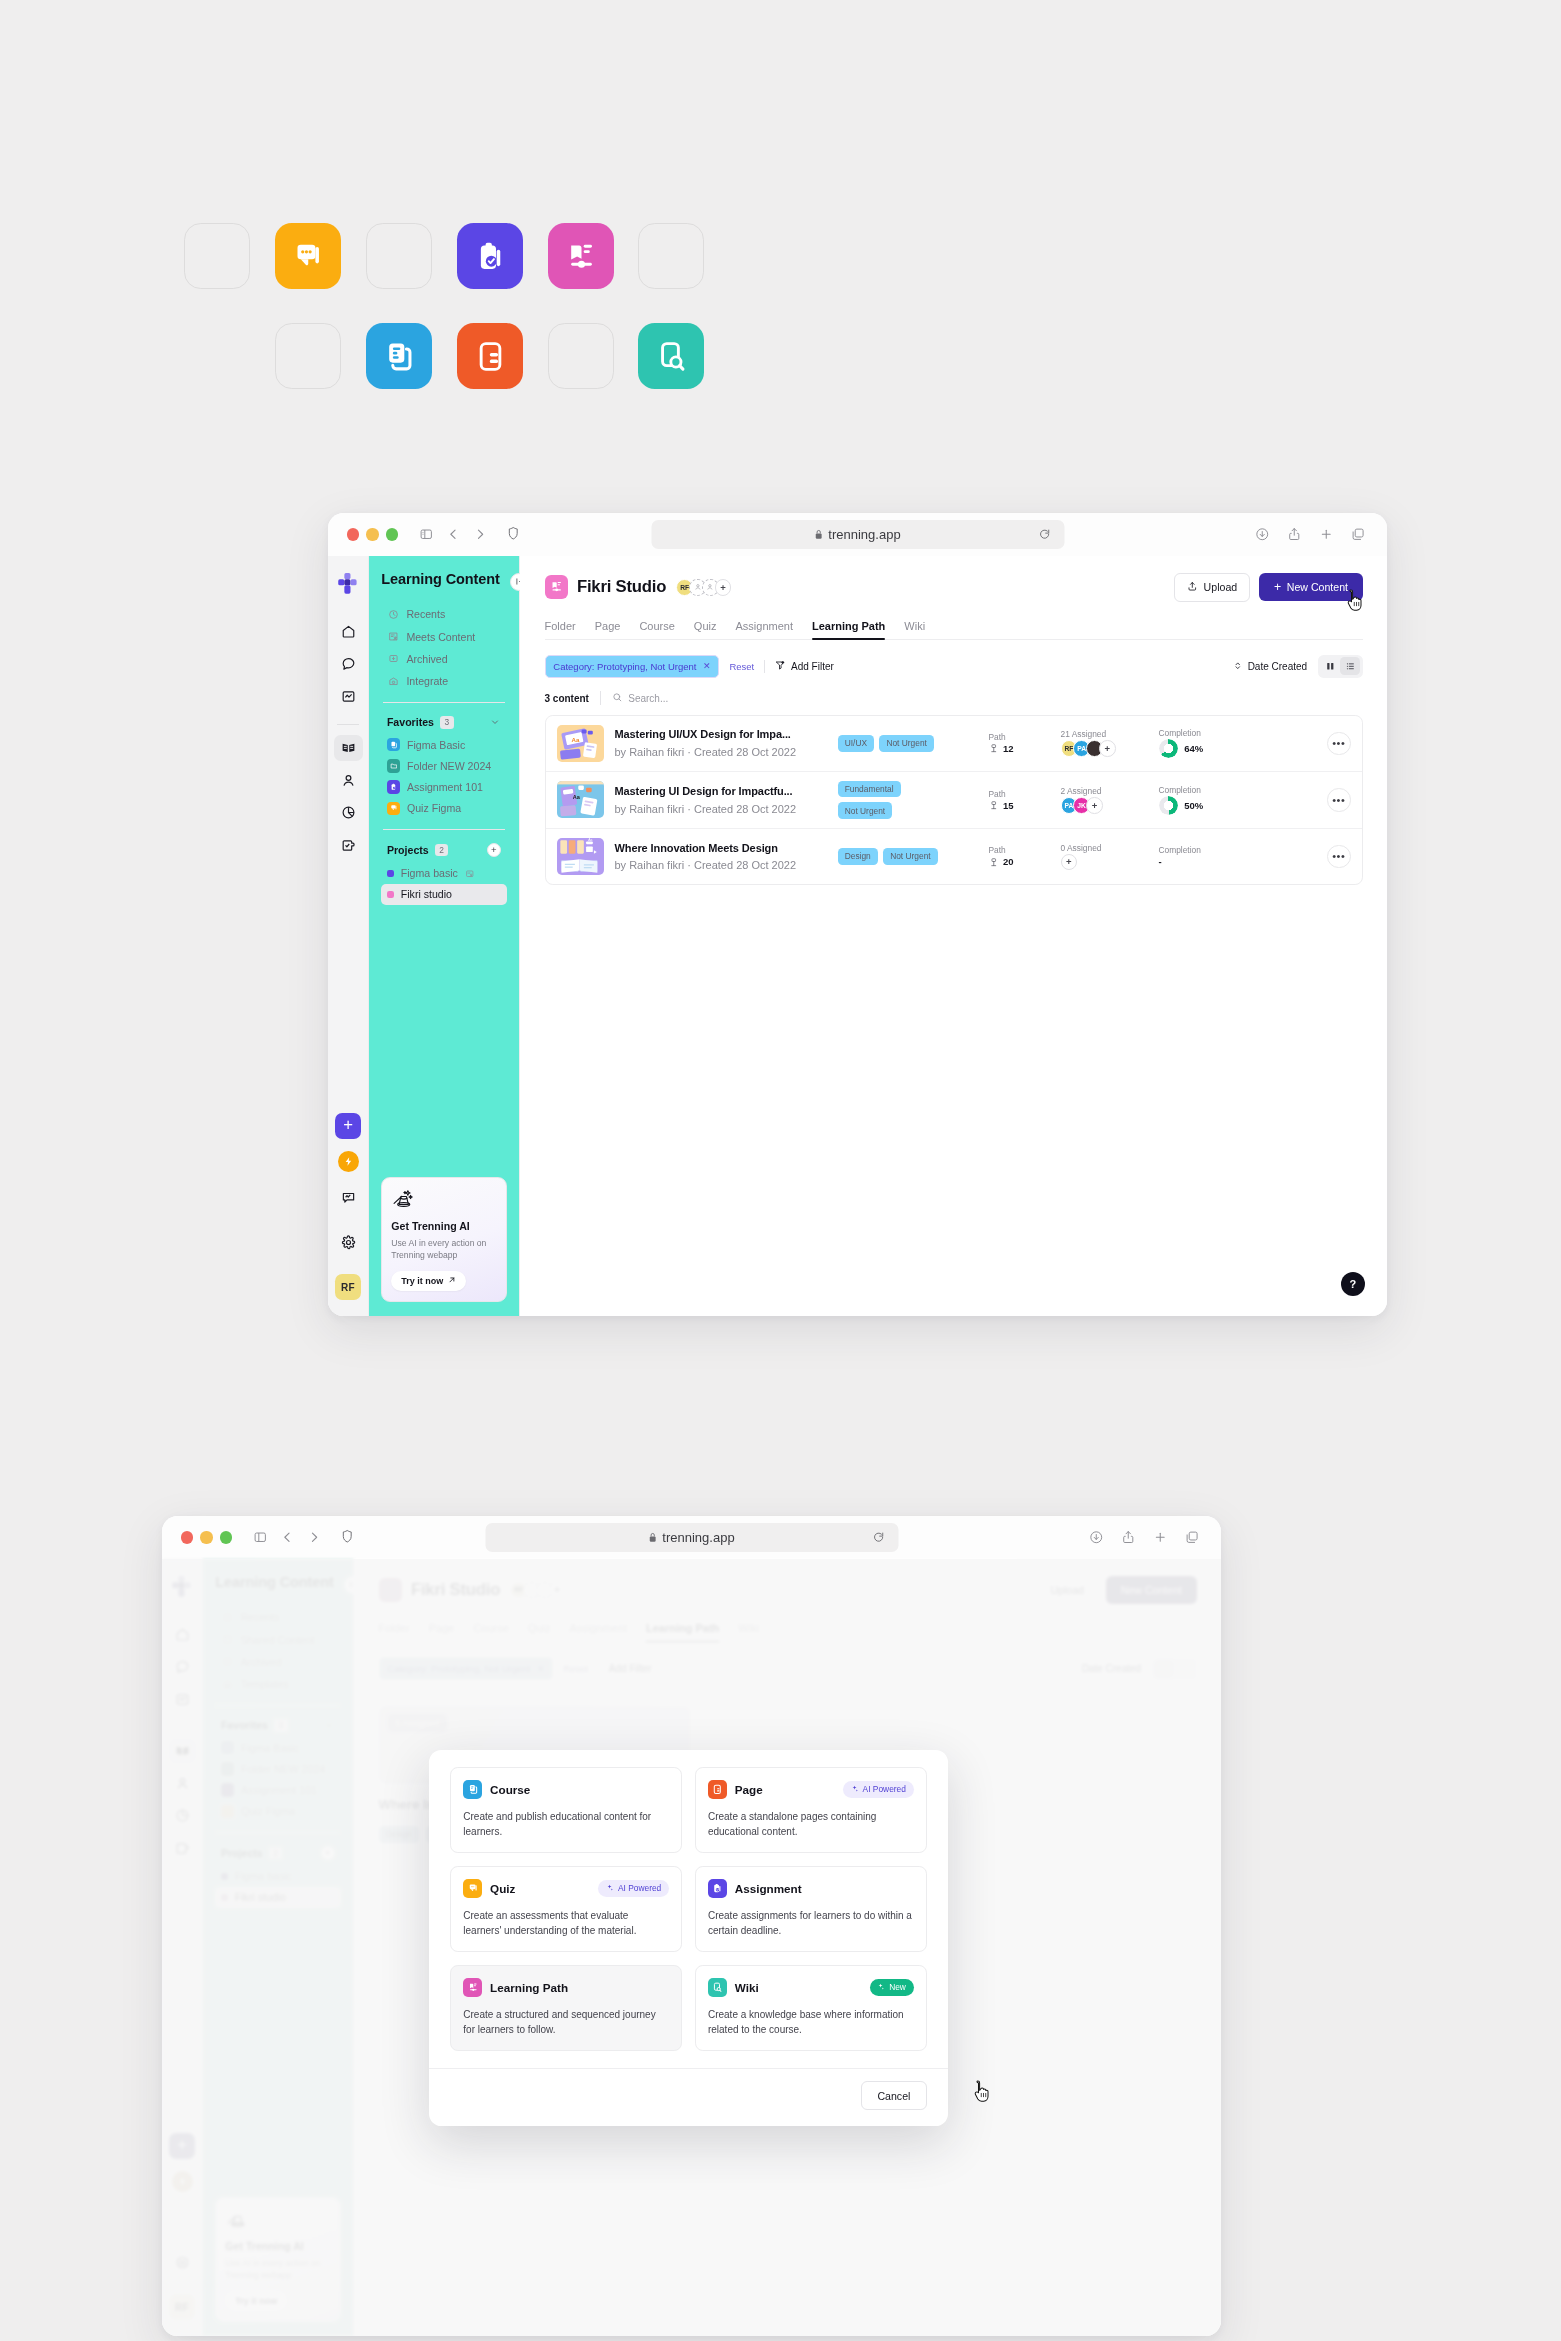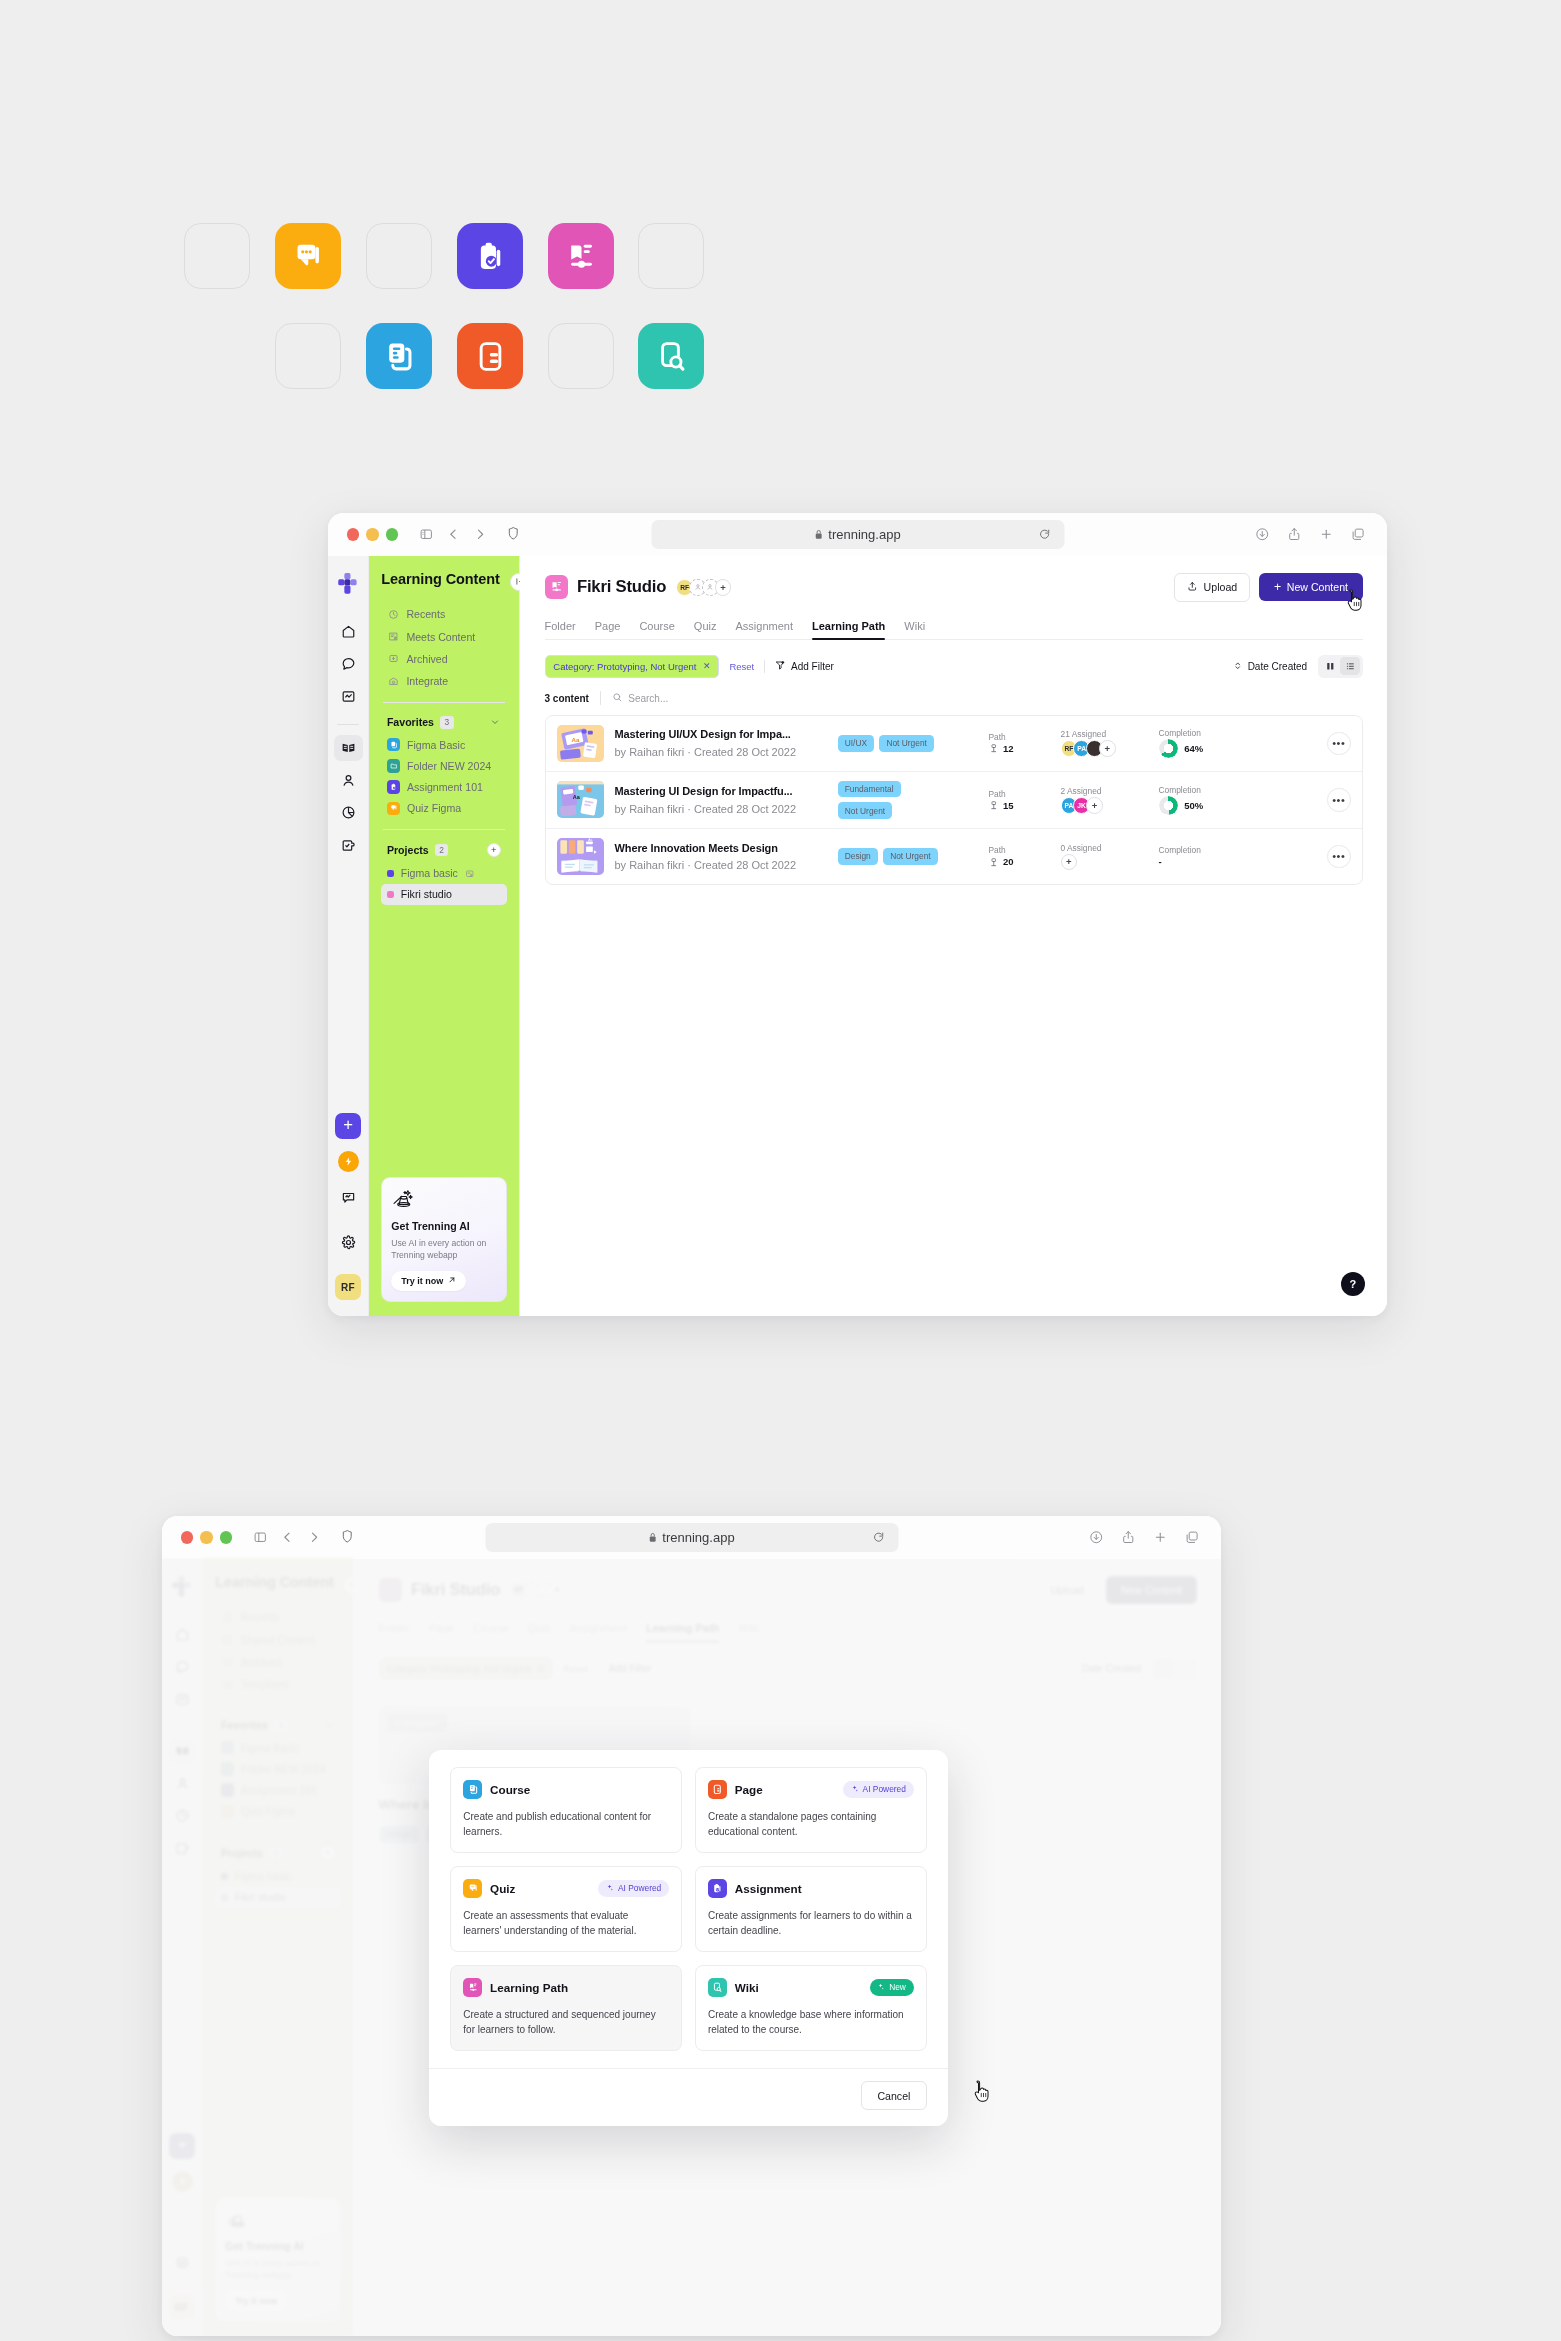--- a/index.html
+++ b/index.html
@@ -70,21 +70,21 @@
   .rail-btn svg { width: 15px; height: 15px; }
   .rail-btn.active { background: #e8e8ea; }
   .rail-sep { width: 22px; height: 0.6px; background: #e0e0e2; margin: 7.8px 0 10px; }
   .rail-bottom { position: absolute; bottom: 15.6px; display:flex; flex-direction: column; align-items:center; gap: 12.3px; }
   .rail-add { width: 26px; height: 26px; border-radius: 7.2px; background:#5b46e5; color:#fff; display:flex; align-items:center; justify-content:center; font-size:16.7px; line-height:1; }
   .rail-bolt { width: 21px; height: 21px; border-radius: 50%; background:#f9a606; display:flex; align-items:center; justify-content:center; }
   .rail-bolt svg { width: 11px; height: 11px; color:#fff; }
   .rail-avatar { width: 26px; height: 26px; border-radius: 7.2px; background:#f0de7f; color:#2b2b30; font-size:10px; font-weight:bold; display:flex; align-items:center; justify-content:center; letter-spacing:0.3px;}
 
   
-  .sidebar { width: 151px; background: #bef264; padding: 14.5px 12.3px 0 12.3px; flex-shrink: 0; position: relative; border-right:0.6px solid #ececee; }
+  .sidebar { width: 151px; background: #5eead4; padding: 14.5px 12.3px 0 12.3px; flex-shrink: 0; position: relative; border-right:0.6px solid #ececee; }
   .sb-title { font-size: 14.5px; font-weight: bold; color:#12121a; letter-spacing:-0.1px; margin-bottom: 16.7px; }
   .collapse-btn {
     position: absolute; right: -9px; top: 16.7px; width: 18px; height: 18px; border-radius: 50%;
     background:#fff; border:0.6px solid #e8e8ea; display:flex; align-items:center; justify-content:center; color:#36363c;
   }
   .collapse-btn svg { width: 9px; height:9px; }
   .sb-item { display:flex; align-items:center; gap: 7.2px; padding: 5px 5.6px; border-radius: 5px; color:#6b6b74; font-size: 10.6px; }
   .sb-item .ic { width: 12.3px; height:12.3px; display:flex; align-items:center; justify-content:center; color:#8a8a92; flex-shrink:0; }
   .sb-item .ic svg { width: 11px; height: 11px; }
   .sb-divider { height:0.6px; background:#e6e6e9; margin: 10px 2.2px; }
@@ -131,21 +131,21 @@
   .btn-upload svg{width:10.6px;height:10.6px;}
   .btn-new { display:flex;align-items:center;gap:5.6px;background:#3c2aa8;color:#fff;border-radius:6.1px;padding:7.8px 14.5px;font-size:10.6px;font-weight:500;}
   .btn-new .p { font-size:12.3px; line-height:1;}
 
   .tabs { display:flex; align-items:center; gap:19px; margin-top: 18px; border-bottom:0.6px solid #ededef; }
   .tab { font-size:11px; color:#8c8c95; padding-bottom: 7.8px; position:relative; }
   .tab.active { color:#12121a; font-weight:bold; }
   .tab.active:after { content:""; position:absolute; left:0; right:0; bottom:-0.6px; height:1.7px; background:#12121a; border-radius:1.1px;}
 
   .filterbar { display:flex; align-items:center; gap:10px; margin-top: 14.5px; }
-  .chip-filter { display:flex;align-items:center;gap:6.7px; background:#bef264; border:0.6px solid #ddd9f8; color:#4a38cf; font-size:9.5px; border-radius:5px; padding:5px 7.8px;}
+  .chip-filter { display:flex;align-items:center;gap:6.7px; background:#7dd3fc; border:0.6px solid #ddd9f8; color:#4a38cf; font-size:9.5px; border-radius:5px; padding:5px 7.8px;}
   .chip-filter .x { font-size:9px; color:#5a4ad4; }
   .link-reset { font-size:9.5px; color:#6358d8; }
   .vline { width:0.6px; height:13.4px; background:#e4e4e8; }
   .add-filter { display:flex;align-items:center;gap:5.6px;font-size:10px;color:#16161e;font-weight:500;}
   .add-filter svg{width:10.6px;height:10.6px;}
   .fb-right{ margin-left:auto; display:flex; align-items:center; gap:11px;}
   .sort { display:flex;align-items:center;gap:5.6px;font-size:10px;color:#16161e;font-weight:500;}
   .sort svg{width:9.5px;height:9.5px;}
   .viewtoggle { display:flex; background:#f2f2f4; border-radius:5.6px; padding:2.2px; }
   .vt { width:20px;height:18px;border-radius:4.5px;display:flex;align-items:center;justify-content:center;color:#3a3a42;}

